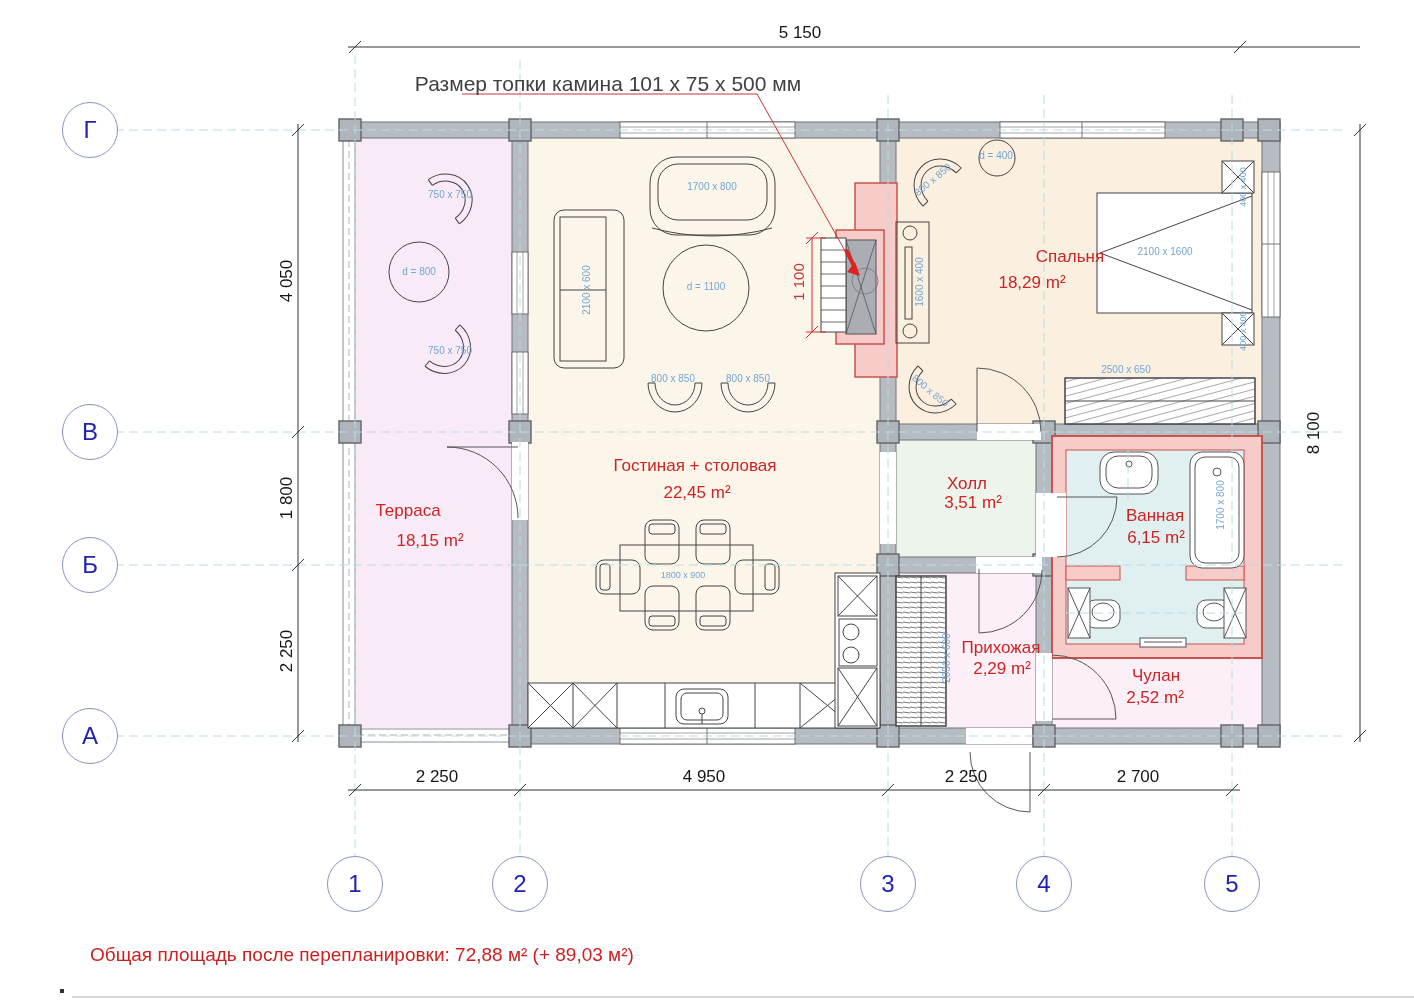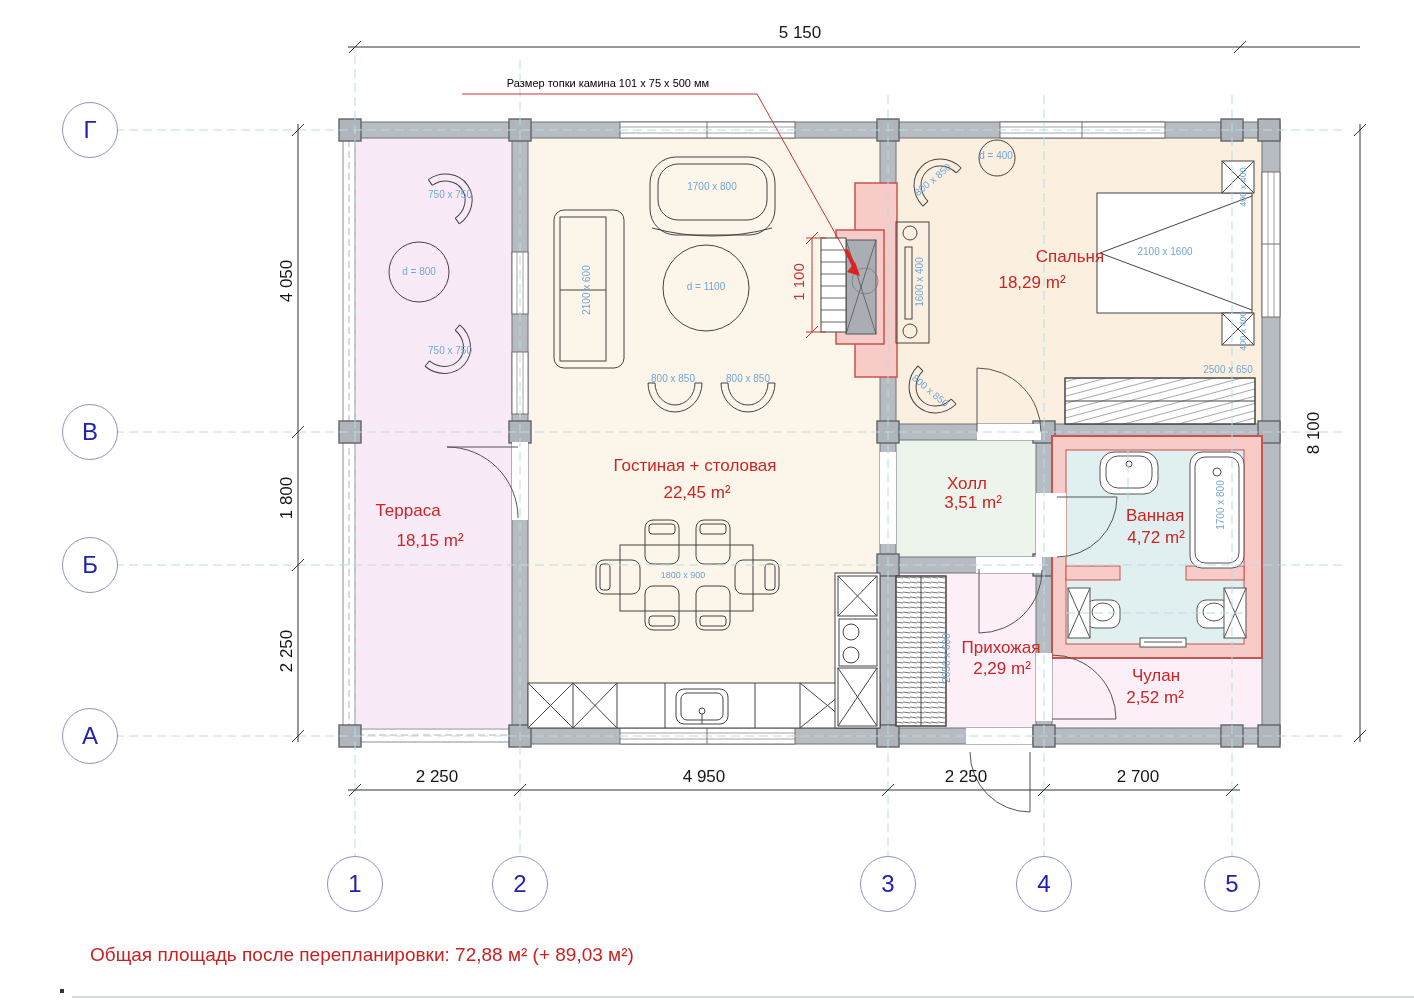--- a/index.html
+++ b/index.html
@@ -4,21 +4,21 @@
 <style>
   html,body{margin:0;padding:0;}
   body{width:1414px;height:1000px;background:#fff;position:relative;overflow:hidden;
        font-family:"Liberation Sans",sans-serif;}
   #plan-svg{position:absolute;left:0;top:0;z-index:1;}
   .lbl{position:absolute;transform:translate(-50%,-50%);white-space:nowrap;line-height:1;z-index:3;}
   .lbl.v{transform:translate(-50%,-50%) rotate(-90deg);}
   .blue{font-size:10px;color:#74a7d4;}
   .blue.sm{font-size:9px;}
   .red{font-size:17px;color:#cc2424;}
-  .red-note{font-size:11px;color:#000000;}
+  .red-note{font-size:21px;color:#404040;}
   .dimred{font-size:15px;color:#cc3333;}
   .dim{font-size:17px;color:#161616;}
   .summary{position:absolute;left:90px;top:944px;font-size:19px;color:#cc1f1f;white-space:nowrap;z-index:3;}
   .bubble{position:absolute;width:54px;height:54px;border:1px solid #8a93c2;border-radius:50%;
           background:#fff;display:flex;align-items:center;justify-content:center;
           color:#2222b0;font-size:24px;transform:translate(-50%,-50%);z-index:3;}
   .dot{position:absolute;left:60px;top:989px;width:4px;height:4px;background:#333;z-index:3;}
 </style>
 </head>
 <body>
@@ -432,21 +432,21 @@
 
 <div class="lbl red" style="left:408px;top:510px">Терраса</div>
 <div class="lbl red" style="left:430px;top:540px">18,15 m²</div>
 <div class="lbl red" style="left:695px;top:465px">Гостиная + столовая</div>
 <div class="lbl red" style="left:697px;top:492px">22,45 m²</div>
 <div class="lbl red" style="left:1070px;top:256px">Спальня</div>
 <div class="lbl red" style="left:1032px;top:282px">18,29 m²</div>
 <div class="lbl red" style="left:967px;top:483px">Холл</div>
 <div class="lbl red" style="left:973px;top:502px">3,51 m²</div>
 <div class="lbl red" style="left:1155px;top:515px">Ванная</div>
-<div class="lbl red" style="left:1156px;top:537px">4,72 m²</div>
+<div class="lbl red" style="left:1156px;top:537px">6,15 m²</div>
 <div class="lbl red" style="left:1001px;top:647px">Прихожая</div>
 <div class="lbl red" style="left:1002px;top:668px">2,29 m²</div>
 <div class="lbl red" style="left:1156px;top:675px">Чулан</div>
 <div class="lbl red" style="left:1155px;top:697px">2,52 m²</div>
 
 <div class="lbl blue" style="left:450px;top:195px">750 x 750</div>
 <div class="lbl blue" style="left:419px;top:272px">d = 800</div>
 <div class="lbl blue" style="left:450px;top:351px">750 x 750</div>
 <div class="lbl blue" style="left:712px;top:187px">1700 x 800</div>
 <div class="lbl v blue" style="left:587px;top:290px">2100 x 600</div>
@@ -454,21 +454,21 @@
 <div class="lbl blue" style="left:673px;top:379px">800 x 850</div>
 <div class="lbl blue" style="left:748px;top:379px">800 x 850</div>
 <div class="lbl blue sm" style="left:683px;top:575px">1800 x 900</div>
 <div class="lbl blue" style="left:1165px;top:252px">2100 x 1600</div>
 <div class="lbl blue" style="left:933px;top:180px;transform:translate(-50%,-50%) rotate(-40deg)">800 x 850</div>
 <div class="lbl blue" style="left:996px;top:156px">d = 400</div>
 <div class="lbl v blue" style="left:920px;top:282px">1600 x 400</div>
 <div class="lbl v blue sm" style="left:1243px;top:187px">400 x 400</div>
 <div class="lbl v blue sm" style="left:1243px;top:331px">400 x 400</div>
 <div class="lbl blue" style="left:930px;top:391px;transform:translate(-50%,-50%) rotate(40deg)">800 x 850</div>
-<div class="lbl blue" style="left:1228px;top:370px">2500 x 650</div>
+<div class="lbl blue" style="left:1126px;top:370px">2500 x 650</div>
 <div class="lbl v blue" style="left:1221px;top:505px">1700 x 800</div>
 <div class="lbl v blue" style="left:947px;top:658px">2050 x 600</div>
 
 <div class="bubble" style="left:90px;top:130px">
     <span>Г</span>
   </div>
 <div class="bubble" style="left:90px;top:432px">
     <span>В</span>
   </div>
 <div class="bubble" style="left:90px;top:565px">

